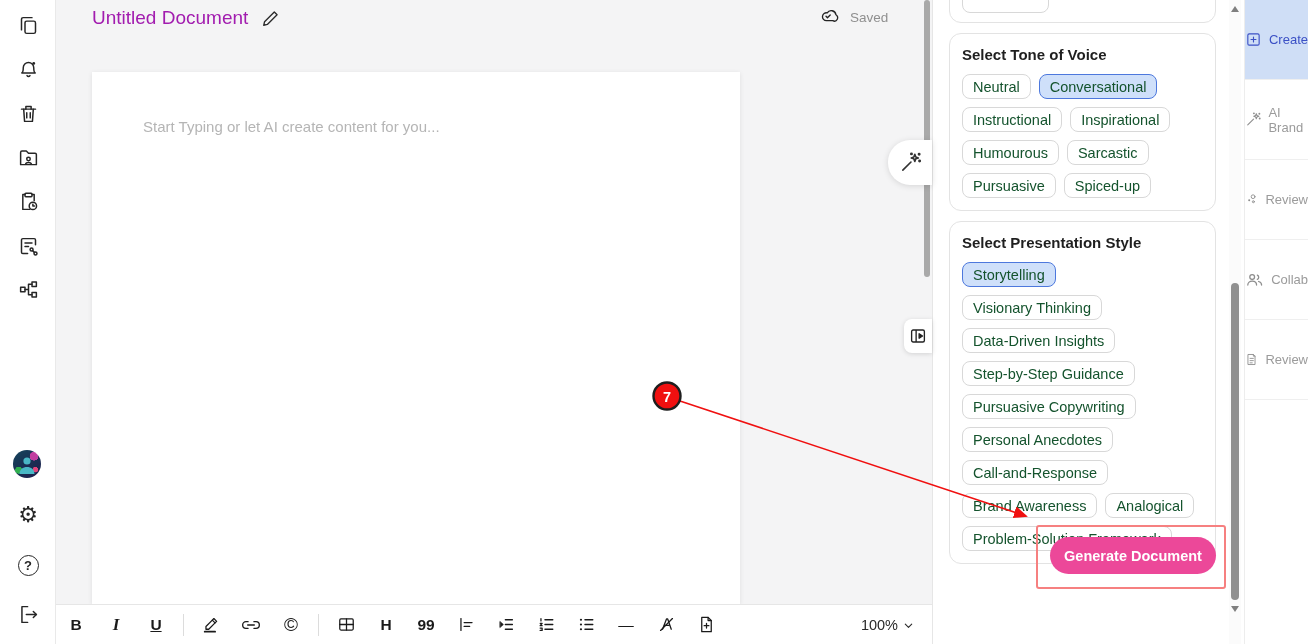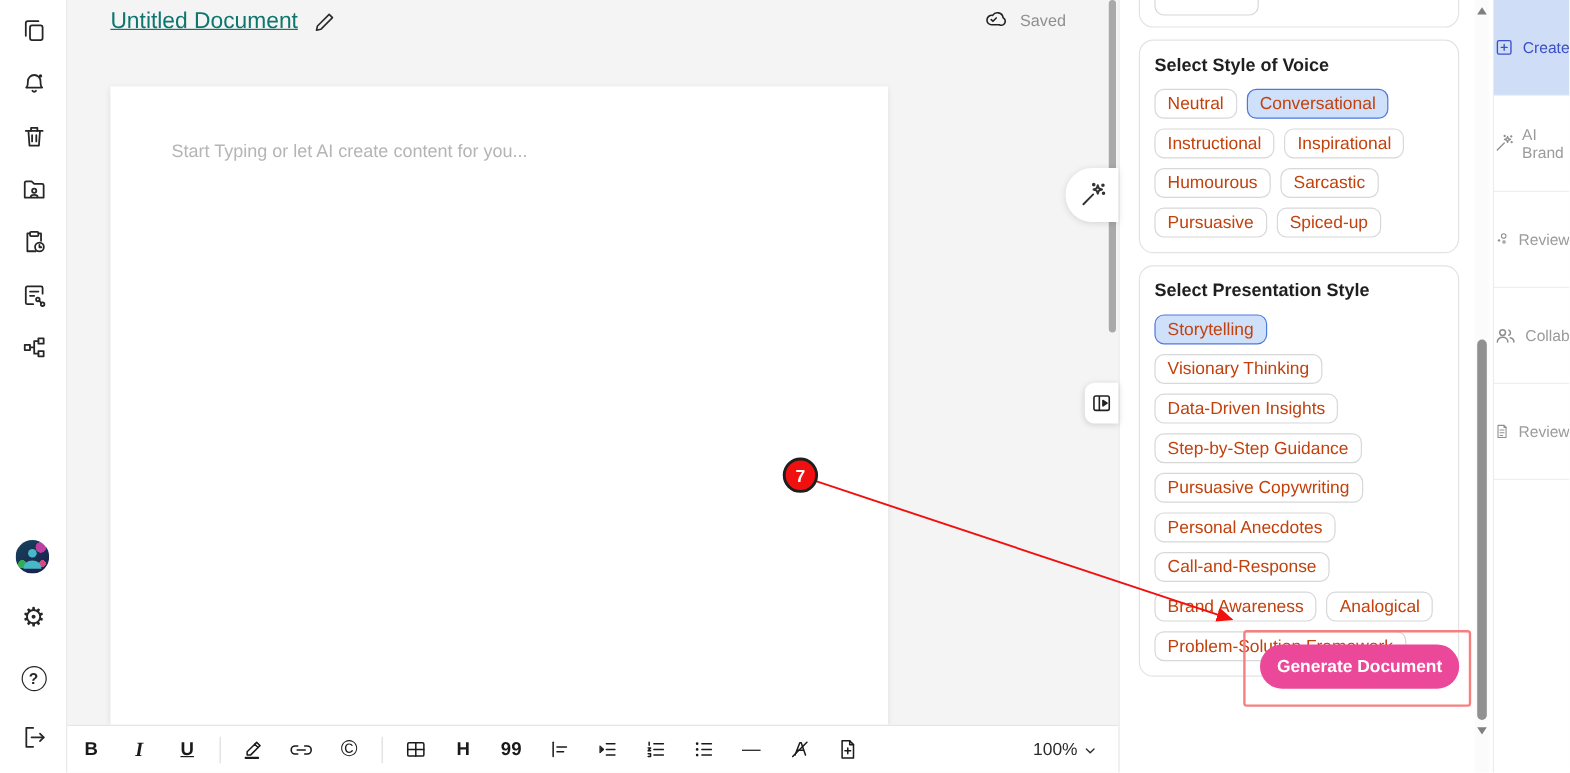--- a/index.html
+++ b/index.html
@@ -17,21 +17,21 @@
             background:
               radial-gradient(circle at 75% 22%, #c13fa0 0 14%, transparent 15%),
               radial-gradient(circle at 20% 72%, #2faf4e 0 11%, transparent 12%),
               radial-gradient(circle at 80% 70%, #e0457b 0 9%, transparent 10%),
               linear-gradient(145deg,#15455c,#1d1b4b); }
   .avatar svg { position:absolute; left:0; top:0; }
 
   
   .main { position:absolute; left:56px; top:0; width:876px; height:644px; background:#f4f4f5; }
   .doc-title-row { position:absolute; left:36px; top:7px; display:flex; align-items:center; gap:13px; }
-  .doc-title { font-size:19px; font-weight:500; color:#0f766e;text-decoration:underline; }
+  .doc-title { font-size:19px; font-weight:500; color:#a21caf; }
   .saved-row { position:absolute; left:761px; top:8px; display:flex; align-items:center; gap:11px; }
   .saved-text { font-size:13.5px; color:#8f8f8f; }
   .page { position:absolute; left:36px; top:72px; width:648px; height:532px; background:#fff; box-shadow:0 1px 5px rgba(0,0,0,.09); }
   .placeholder { position:absolute; left:51px; top:46px; font-size:15px; color:#b5b5b5; }
   .wand-tab { position:absolute; left:832px; top:140px; width:44px; height:45px; background:#fff; border-radius:22px 0 0 22px;
               box-shadow:0 1px 6px rgba(0,0,0,.13); display:flex; align-items:center; justify-content:center; z-index:3; }
   .toggle-tab { position:absolute; left:848px; top:319px; width:28px; height:34px; background:#fff; border-radius:8px 0 0 8px;
               box-shadow:0 1px 5px rgba(0,0,0,.14); display:flex; align-items:center; justify-content:center; z-index:3; }
   .main-scroll-thumb { position:absolute; left:868px; top:0; width:6px; height:277px; background:#a9a9a9; border-radius:3px; }
 
@@ -47,21 +47,21 @@
   .zoom-ctrl { position:absolute; right:18px; top:0; height:40px; display:flex; align-items:center; gap:5px; color:#2a2a2a; font-size:14.5px; }
 
   
   .panel { position:absolute; left:932px; top:0; width:312px; height:644px; background:#fff; border-left:1px solid #e6e6e6; }
   .card { position:absolute; left:16px; width:267px; background:#fff; border:1px solid #e3e3e3; border-radius:12px; padding:12px; }
   .card-partial { top:-30px; height:53px; }
   .chip-partial { position:absolute; left:12px; bottom:9px; width:87px; height:24px; background:#fff; border:1px solid #d8d8d8; border-radius:8px; }
   .card-title { font-size:15px; font-weight:700; color:#1f1f1f; margin-bottom:11px; }
   .chips { display:flex; flex-wrap:wrap; gap:8px; }
   .chip { display:inline-flex; align-items:center; height:25px; padding:0 10px; background:#fff; border:1px solid #d8d8d8;
-          border-radius:8px; font-size:14.5px; color:#c2410c; white-space:nowrap; }
+          border-radius:8px; font-size:14.5px; color:#14532d; white-space:nowrap; }
   .chip.selected { background:#cfe0fa; border-color:#4d78dd; }
   .generate-btn { position:absolute; left:117px; top:537px; width:166px; height:37px; border-radius:19px; background:#ec4899;
                   color:#fff; font-size:14.5px; font-weight:700; display:flex; align-items:center; justify-content:center; }
   .panel-scroll { position:absolute; left:296px; top:0; width:12px; height:644px; background:#fbfbfb; }
   .panel-scroll-thumb { position:absolute; left:2px; top:283px; width:8px; height:317px; background:#909090; border-radius:4px; }
   .scroll-arrow-up, .scroll-arrow-down { position:absolute; left:2px; width:0; height:0; border-left:4px solid transparent; border-right:4px solid transparent; }
   .scroll-arrow-up { top:6px; border-bottom:6px solid #7f7f7f; }
   .scroll-arrow-down { top:606px; border-top:6px solid #7f7f7f; }
 
   
@@ -289,21 +289,21 @@
       </div>
     </div>
   </div>
 
   <div class="panel">
     <div class="card card-partial">
       <div class="chip-partial"></div>
     </div>
 
     <div class="card" style="top:33px">
-      <div class="card-title">Select Style of Voice</div>
+      <div class="card-title">Select Tone of Voice</div>
       <div class="chips">
         <button class="chip">Neutral</button>
         <button class="chip selected">Conversational</button>
         <button class="chip">Instructional</button>
         <button class="chip">Inspirational</button>
         <button class="chip">Humourous</button>
         <button class="chip">Sarcastic</button>
         <button class="chip">Pursuasive</button>
         <button class="chip">Spiced-up</button>
       </div>

